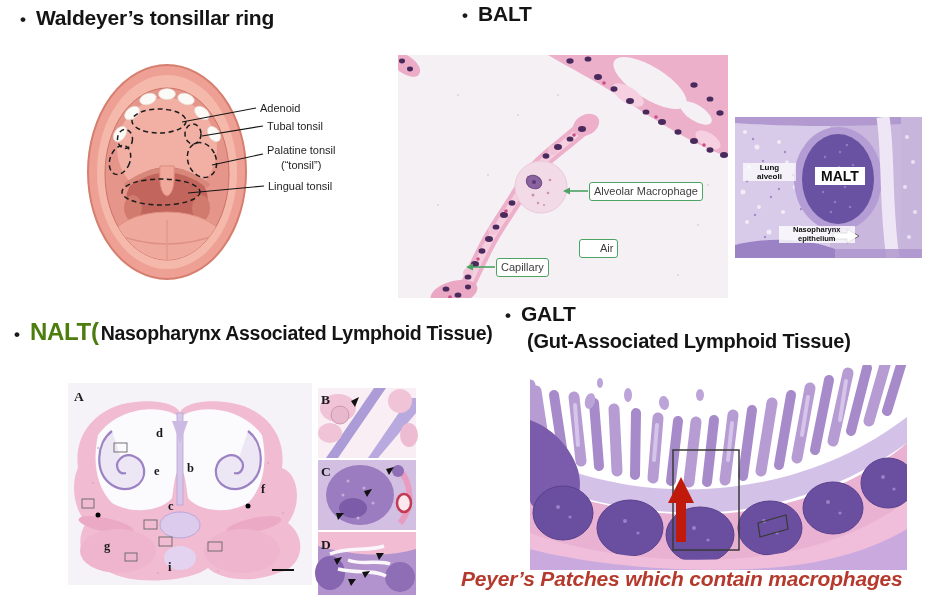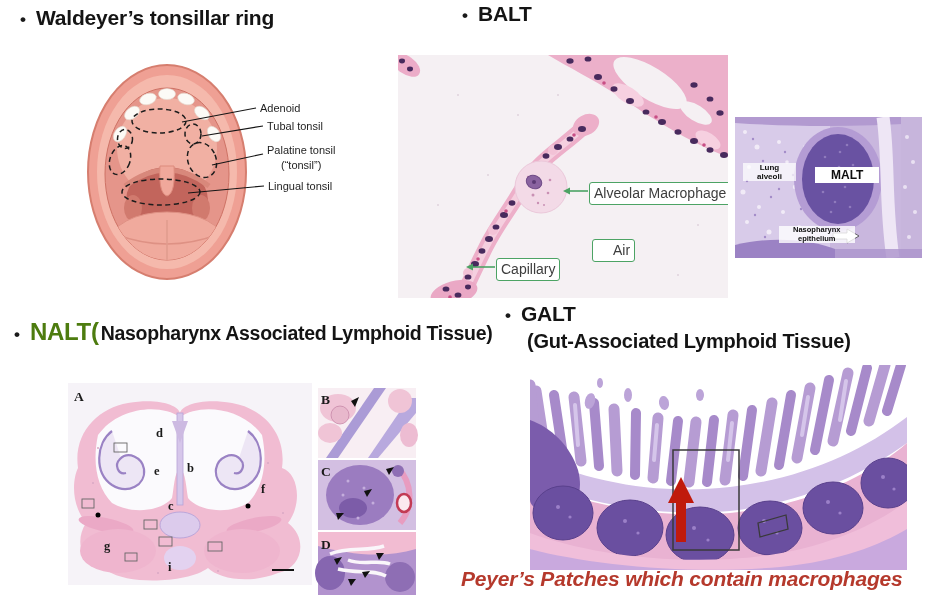--- a/index.html
+++ b/index.html
@@ -8,26 +8,26 @@
   .abs{position:absolute;}
   
   .hrow{display:flex;align-items:baseline;gap:10px;}
   .bullet{font-weight:bold;font-size:17px;color:#1a1a1a;}
   .t-main{font-weight:bold;font-size:21px;color:#141414;letter-spacing:-0.2px;white-space:nowrap;}
   .t-big{font-weight:bold;font-size:24px;color:#4d7c0f;letter-spacing:-0.3px;white-space:nowrap;}
   .t-sub{font-weight:bold;font-size:20px;color:#141414;letter-spacing:-0.2px;white-space:nowrap;}
   .t-rest{font-weight:bold;font-size:19.5px;color:#141414;letter-spacing:-0.3px;white-space:nowrap;}
   
   .glabel{position:absolute;border:1.2px solid #4CA364;background:#ffffff;border-radius:3px;
-          font-size:14px;color:#3d3d3d;padding:1px 4px;white-space:nowrap;line-height:1.35;}
+          font-size:11px;color:#3d3d3d;padding:1px 4px;white-space:nowrap;line-height:1.35;}
   
   .mlabel{position:absolute;font-weight:bold;font-size:8px;color:#0d0d0d;line-height:1.15;
           text-align:center;background:rgba(255,255,255,0.72);padding:0 14px;white-space:nowrap;}
-  .mbox{position:absolute;font-weight:bold;font-size:12px;color:#0d0d0d;background:#ffffff;
-        padding:1px 16px;white-space:nowrap;}
+  .mbox{position:absolute;font-weight:bold;font-size:14px;color:#0d0d0d;background:#ffffff;
+        padding:1px 6px;white-space:nowrap;}
   .caption{font-weight:bold;font-style:italic;font-size:21px;color:#B5392C;white-space:nowrap;letter-spacing:-0.2px;}
   .fig{position:absolute;overflow:hidden;}
   svg{display:block;}
   .mouth-label{font-size:11px;fill:#1e1e1e;}
   .dash{fill:none;stroke:#1c1c1c;stroke-width:1.5;stroke-dasharray:5 3.5;}
   .cline{stroke:#151515;stroke-width:1.2;}
   .pletter{font-family:"Liberation Serif",serif;font-weight:bold;font-size:13.5px;fill:#1a1a1a;}
   .pletter-sm{font-family:"Liberation Serif",serif;font-weight:bold;font-size:12.5px;fill:#1a1a1a;}
 </style>
 </head>
@@ -211,21 +211,21 @@
       </g>
 
       <g stroke="#4CA364" stroke-width="1.6">
         <line x1="190" y1="136" x2="171" y2="136"></line>
         <polygon points="165,136 172,132.5 172,139.5" fill="#4CA364" stroke="none"></polygon>
         <line x1="97" y1="212" x2="74" y2="212"></line>
         <polygon points="68,212 75,208.5 75,215.5" fill="#4CA364" stroke="none"></polygon>
       </g>
     </svg>
     <div class="glabel" style="left:191px;top:127px;">Alveolar Macrophage</div>
-    <div class="glabel" style="left:194px;top:184px;padding-left:20px;">Air</div>
+    <div class="glabel" style="left:181px;top:184px;padding-left:20px;">Air</div>
     <div class="glabel" style="left:98px;top:203px;">Capillary</div>
   </div>
 
   <div class="fig" style="left:735px;top:117px;width:187px;height:141px;">
     <svg width="187" height="141" viewBox="0 0 187 141">
       <rect width="187" height="141" fill="#C9B7DE"></rect>
       <rect width="95" height="141" fill="#D8CBE9"></rect>
       <g fill="#F1EBF7">
         <circle cx="10" cy="15" r="2"></circle>
           <circle cx="22" cy="30" r="2.5"></circle>

